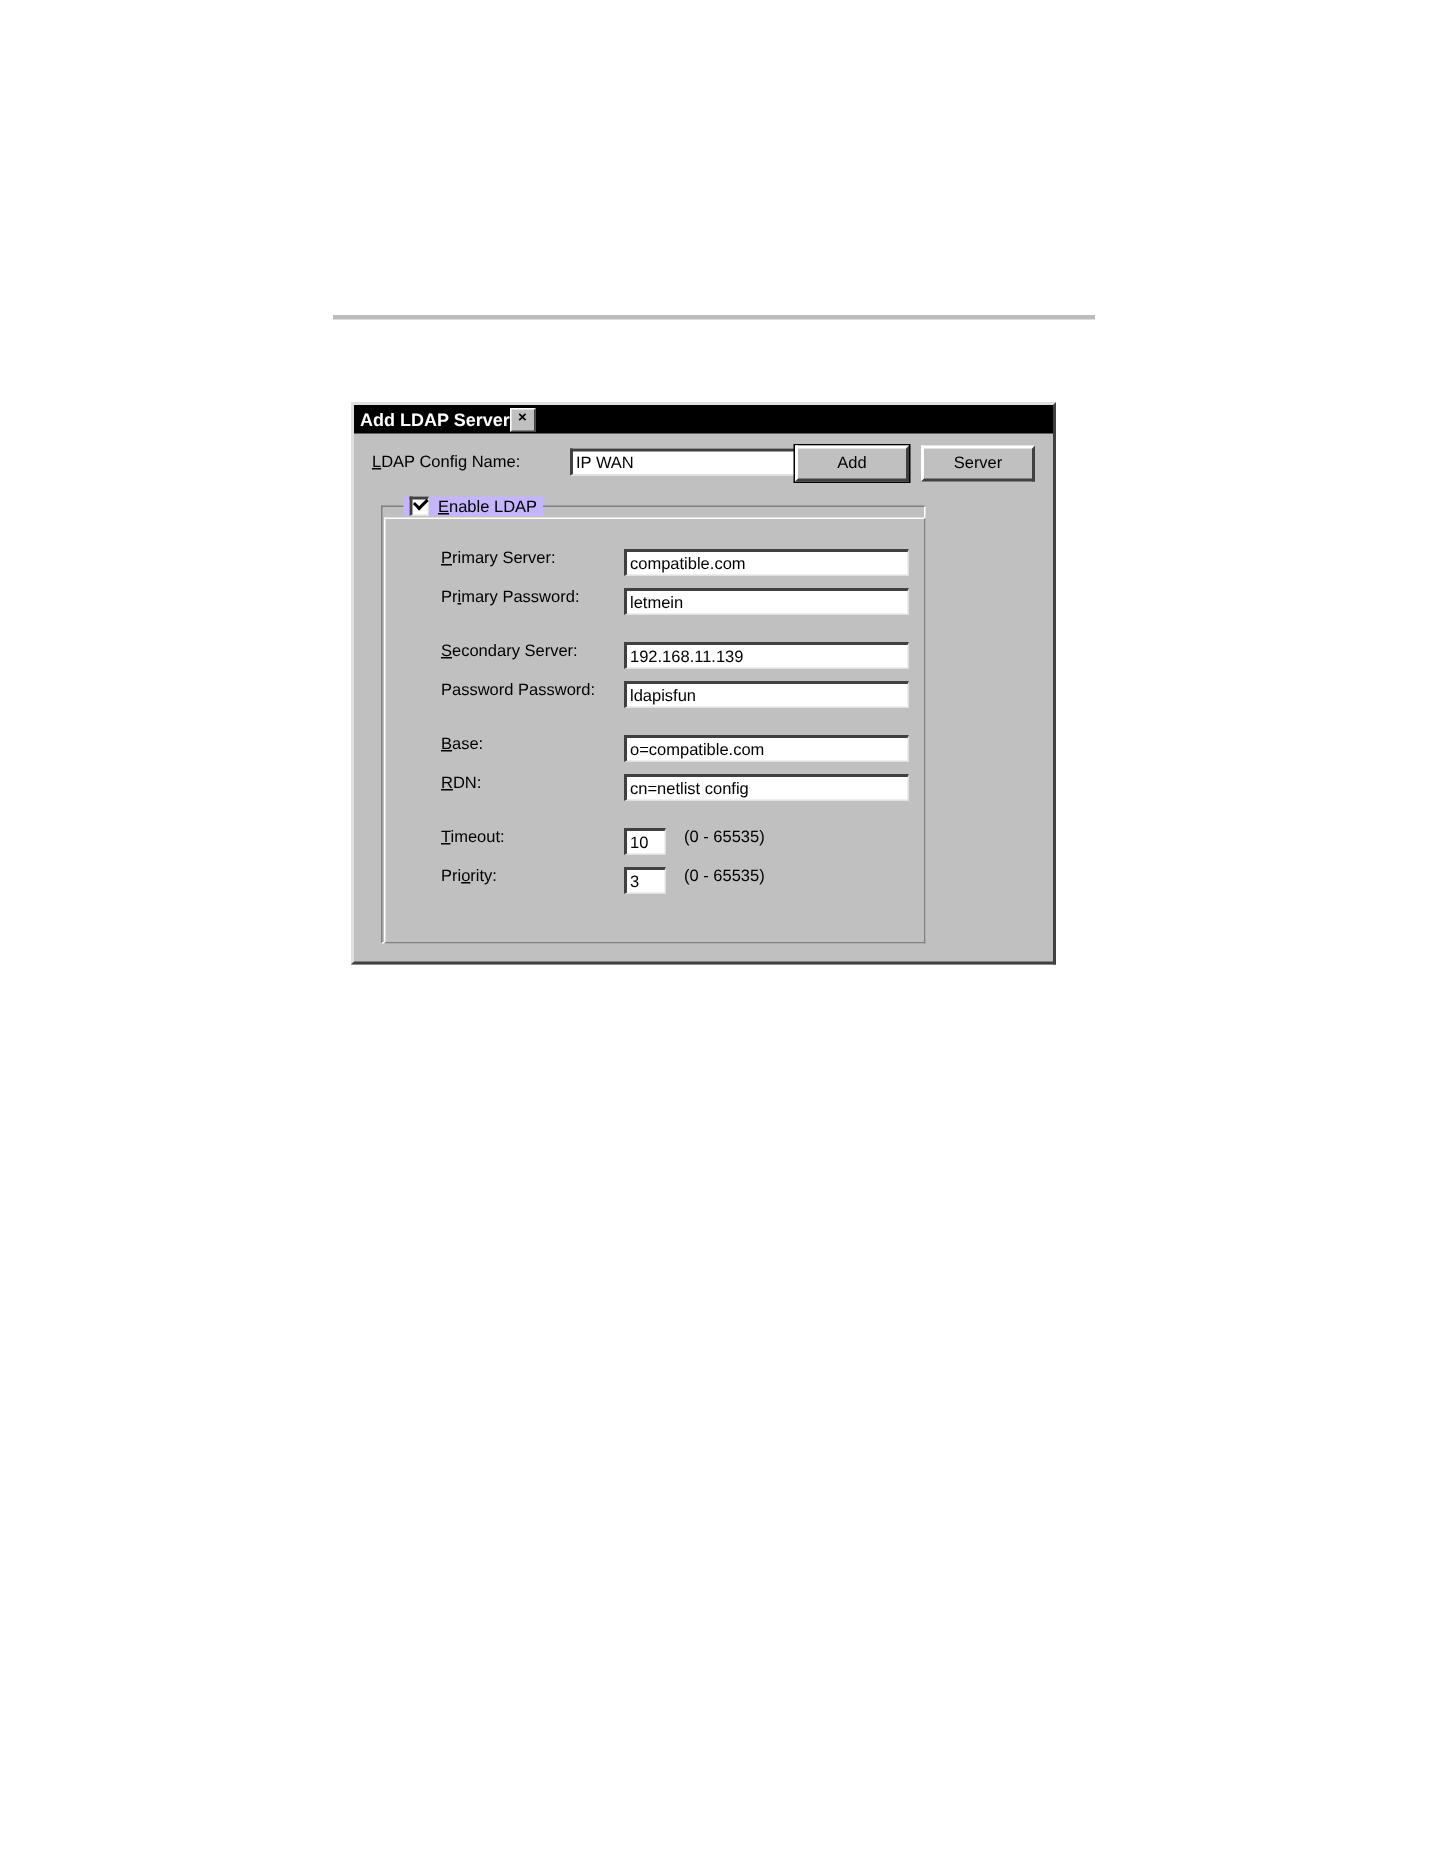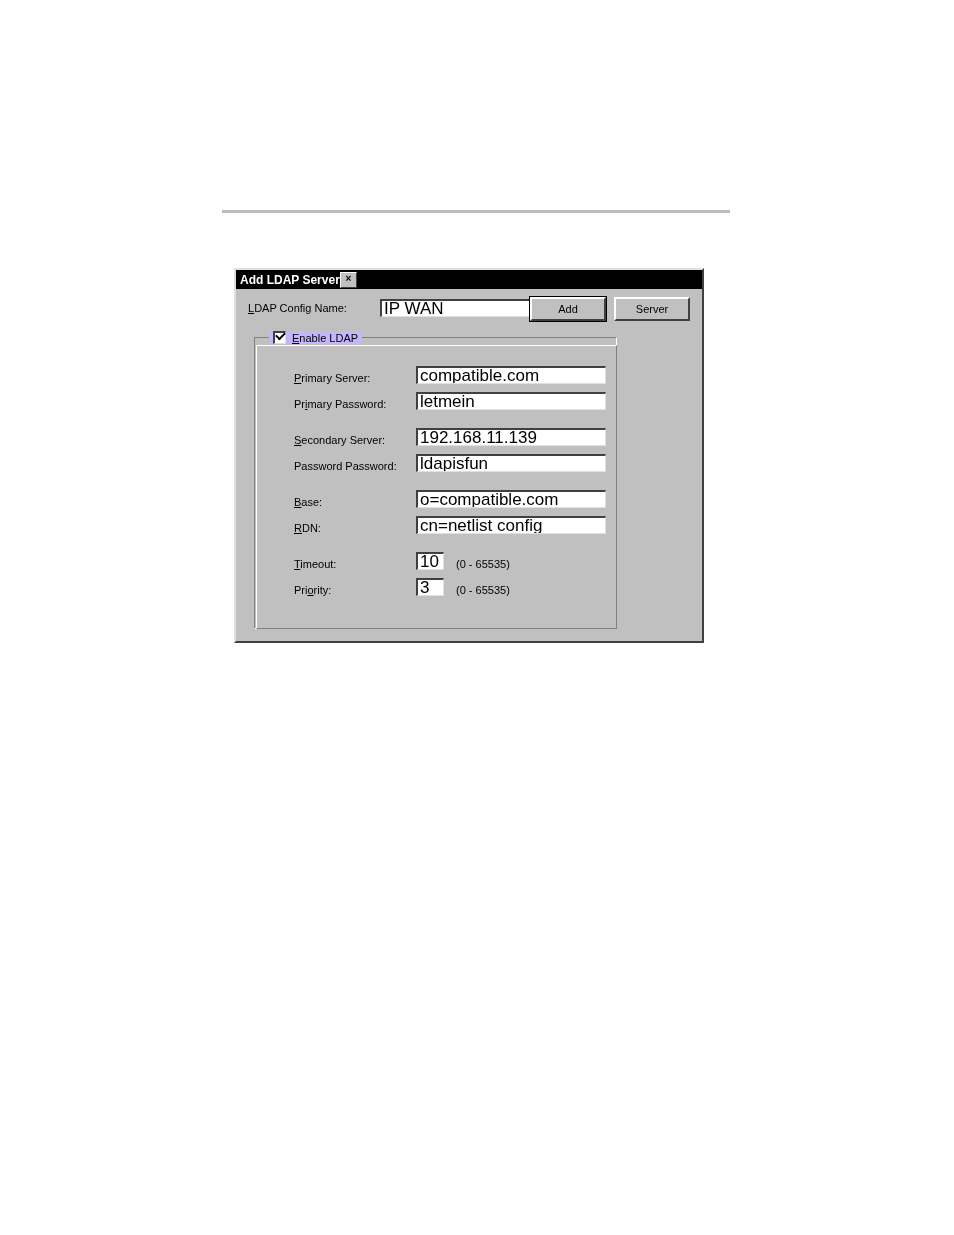--- a/index.html
+++ b/index.html
@@ -60,41 +60,41 @@
     cursor: pointer;
   }
   .body {
     position: relative;
     padding: 10px 12px 10px 12px;
     height: calc(100% - 19px);
     box-sizing: border-box;
   }
   .row {
     display: flex;
-    align-items: flex-end;
+    align-items: flex-start;
     margin-bottom: 8px;
     padding-left: 29px;
   }
   .lbl {
     width: 128px;
     text-align: left;
     padding-right: 4px;
   }
   .lbl.inset { width: 118px; }
   .underline { text-decoration: underline; }
   input.text {
     height: 18px;
     box-sizing: border-box;
     border-top: 2px solid #404040;
     border-left: 2px solid #404040;
     border-right: 1px solid #e0e0e0;
     border-bottom: 1px solid #e0e0e0;
     background: #fff;
     font-family: inherit;
-    font-size: 17px;
+    font-size: 11px;
     padding: 0 2px;
     outline: none;
   }
   .w-wide { width: 190px; }
   .w-narrow { width: 28px; }
   .range { margin-left: 12px; }
   .btn {
     width: 76px;
     height: 24px;
     background: #c0c0c0;

